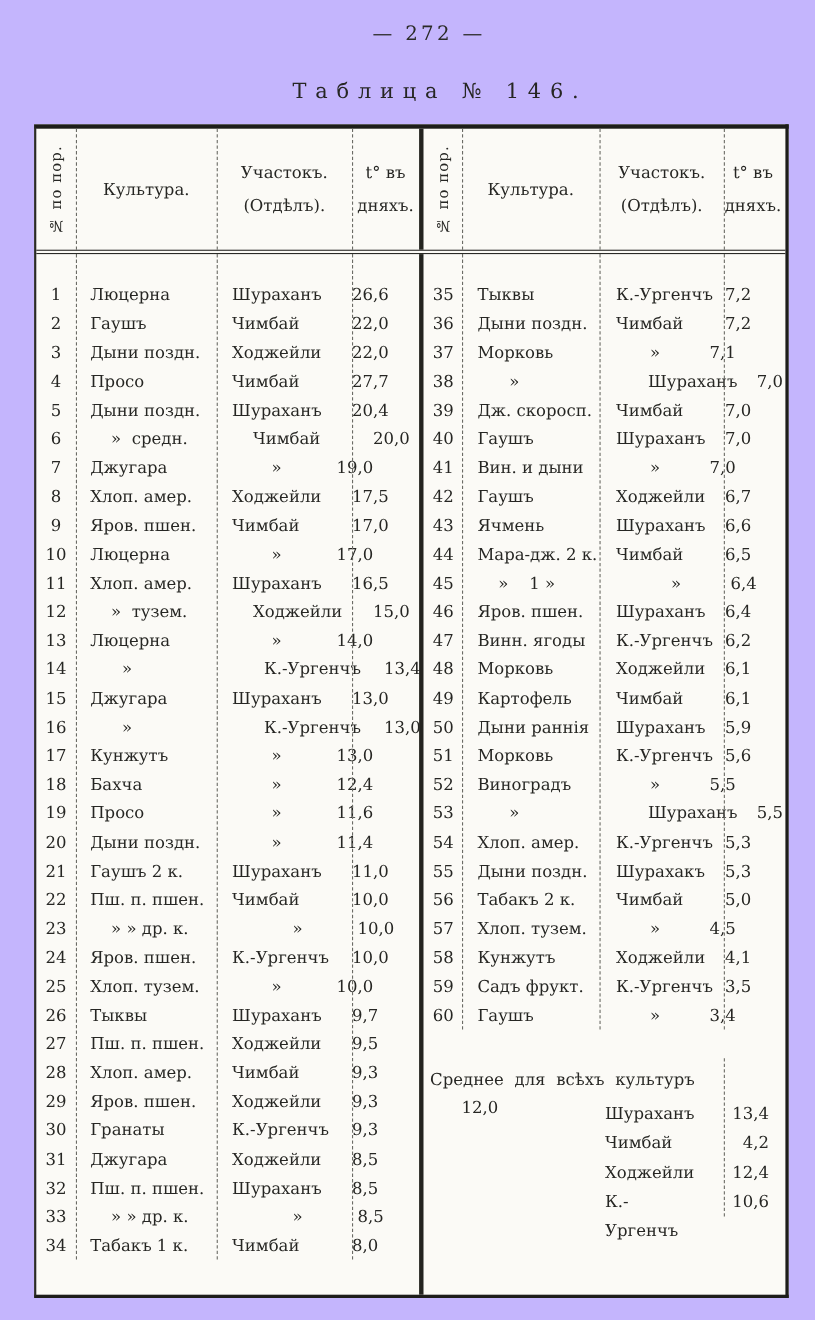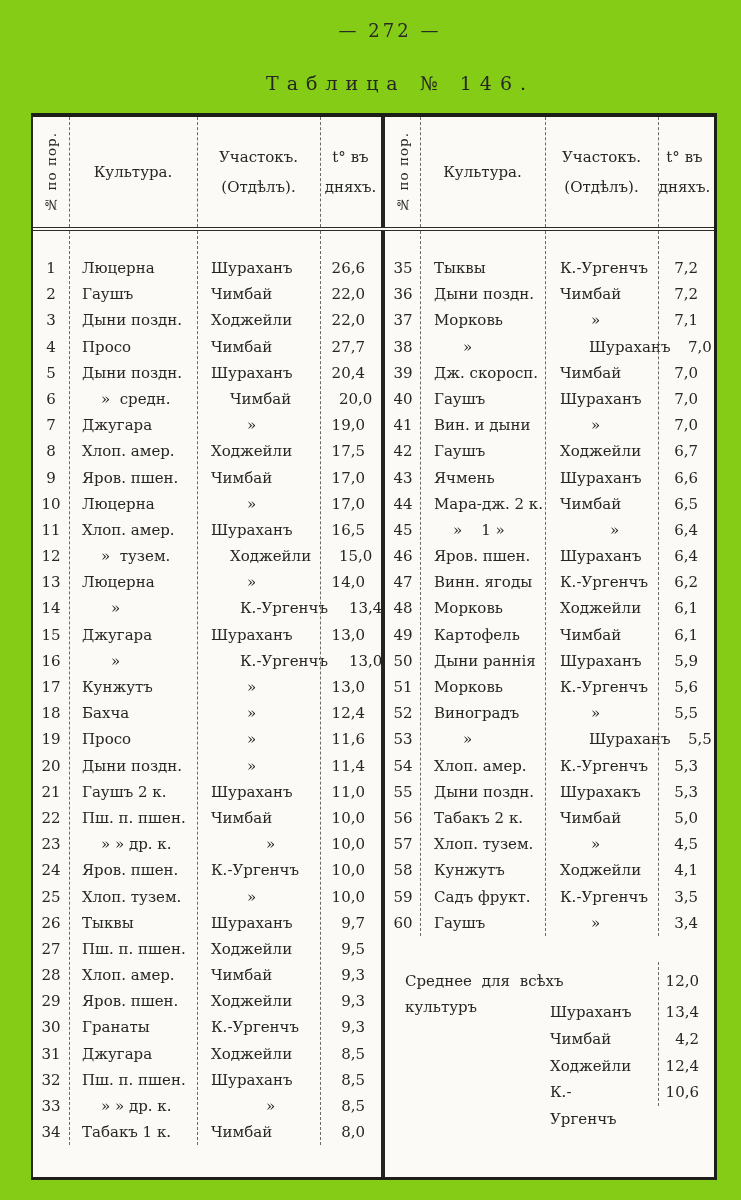--- a/index.html
+++ b/index.html
@@ -6,21 +6,21 @@
   body{
     width:741px;height:1200px;
     background:#f4f4f1;
     font-family:"DejaVu Serif","Liberation Serif",serif;
     color:#262623;
     overflow:hidden;
   }
   .page{
     position:relative;
     width:741px;height:1200px;
-    background:#84cc16;
+    background:#c4b5fd;
   }
   .page-number{
     position:absolute;top:20px;left:0;width:780px;
     text-align:center;font-size:18px;letter-spacing:3px;
     color:#2a2a27;
   }
   .title{
     position:absolute;top:72px;left:0;width:800px;
     text-align:center;font-size:19px;letter-spacing:8px;
     color:#262623;
@@ -68,29 +68,29 @@
   .rows{position:relative;padding-top:24px;}
   .rows-left{flex:1 1 auto;}
   .trow{display:flex;height:26.2px;line-height:26.2px;font-size:15px;white-space:pre;}
   .c-num{width:36px;text-align:center;flex:0 0 auto;}
   .c-cul{padding-left:13px;flex:0 0 auto;overflow:hidden;}
   .half-left .c-cul{width:115px;}
   .half-right .c-cul{width:112px;}
   .c-plot{flex:0 0 auto;padding-left:14px;overflow:hidden;}
   .half-left .c-plot{width:109px;}
   .half-right .c-plot{width:99px;}
-  .c-days{flex:1 1 auto;text-align:right;padding-right:16px;}
+  .c-days{flex:1 1 auto;text-align:left;padding-right:16px;}
   .c-cul.dittoI{padding-left:32px;}
   .c-cul.dittoC{padding-left:42px;}
   .c-plot.dittoC{padding-left:0;text-align:center;}
 
   
   .summary{position:relative;margin-top:32px;font-size:15px;}
   .summary .vline{top:-6px;}
-  .sum-line{display:flex;height:26.5px;line-height:26.5px;padding-left:20px;word-spacing:5px;}
+  .sum-line{display:flex;height:26.5px;line-height:26.5px;padding-left:6px;word-spacing:5px;flex-direction:column;}
   .sum-line .sl{flex:1 1 auto;}
   .sv{width:62px;flex:0 0 auto;text-align:right;padding-right:15px;word-spacing:normal;}
   .sum-districts{margin-top:5px;}
   .sum-district{display:flex;height:26.6px;line-height:26.6px;}
   .sd-name{padding-left:165px;flex:1 1 auto;}
 </style>
 </head>
 <body>
 
 <div class="page">

